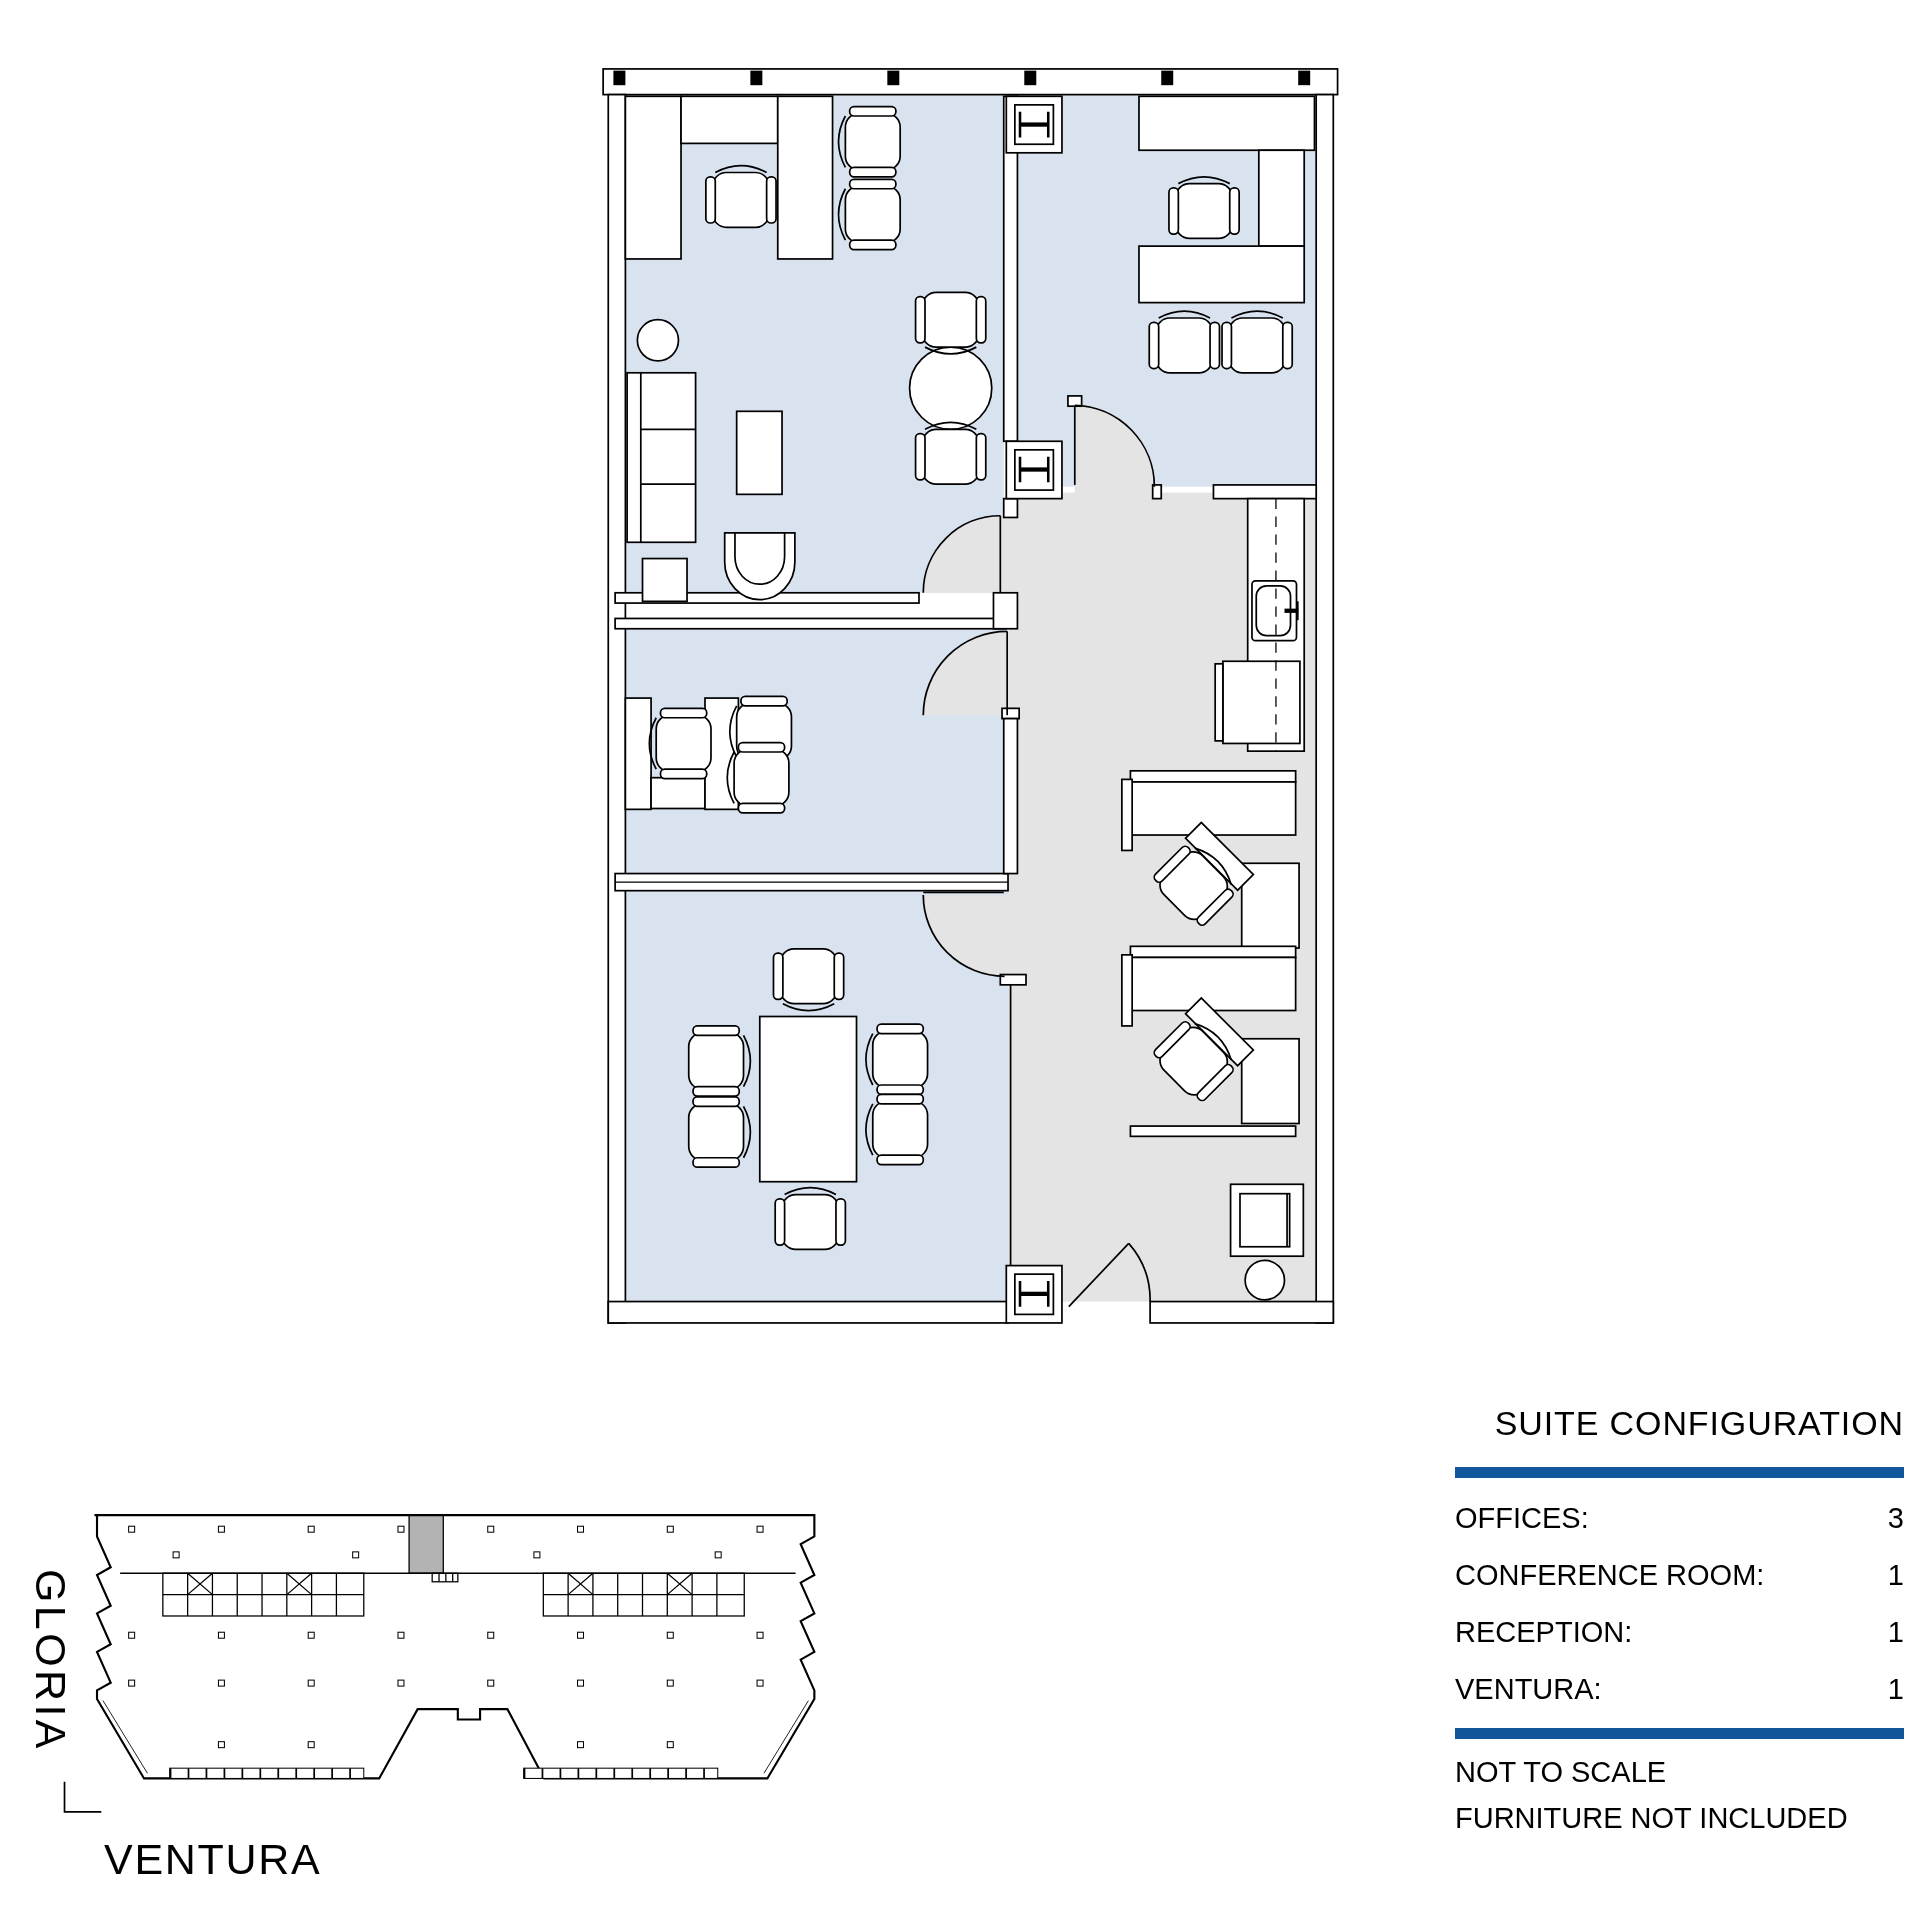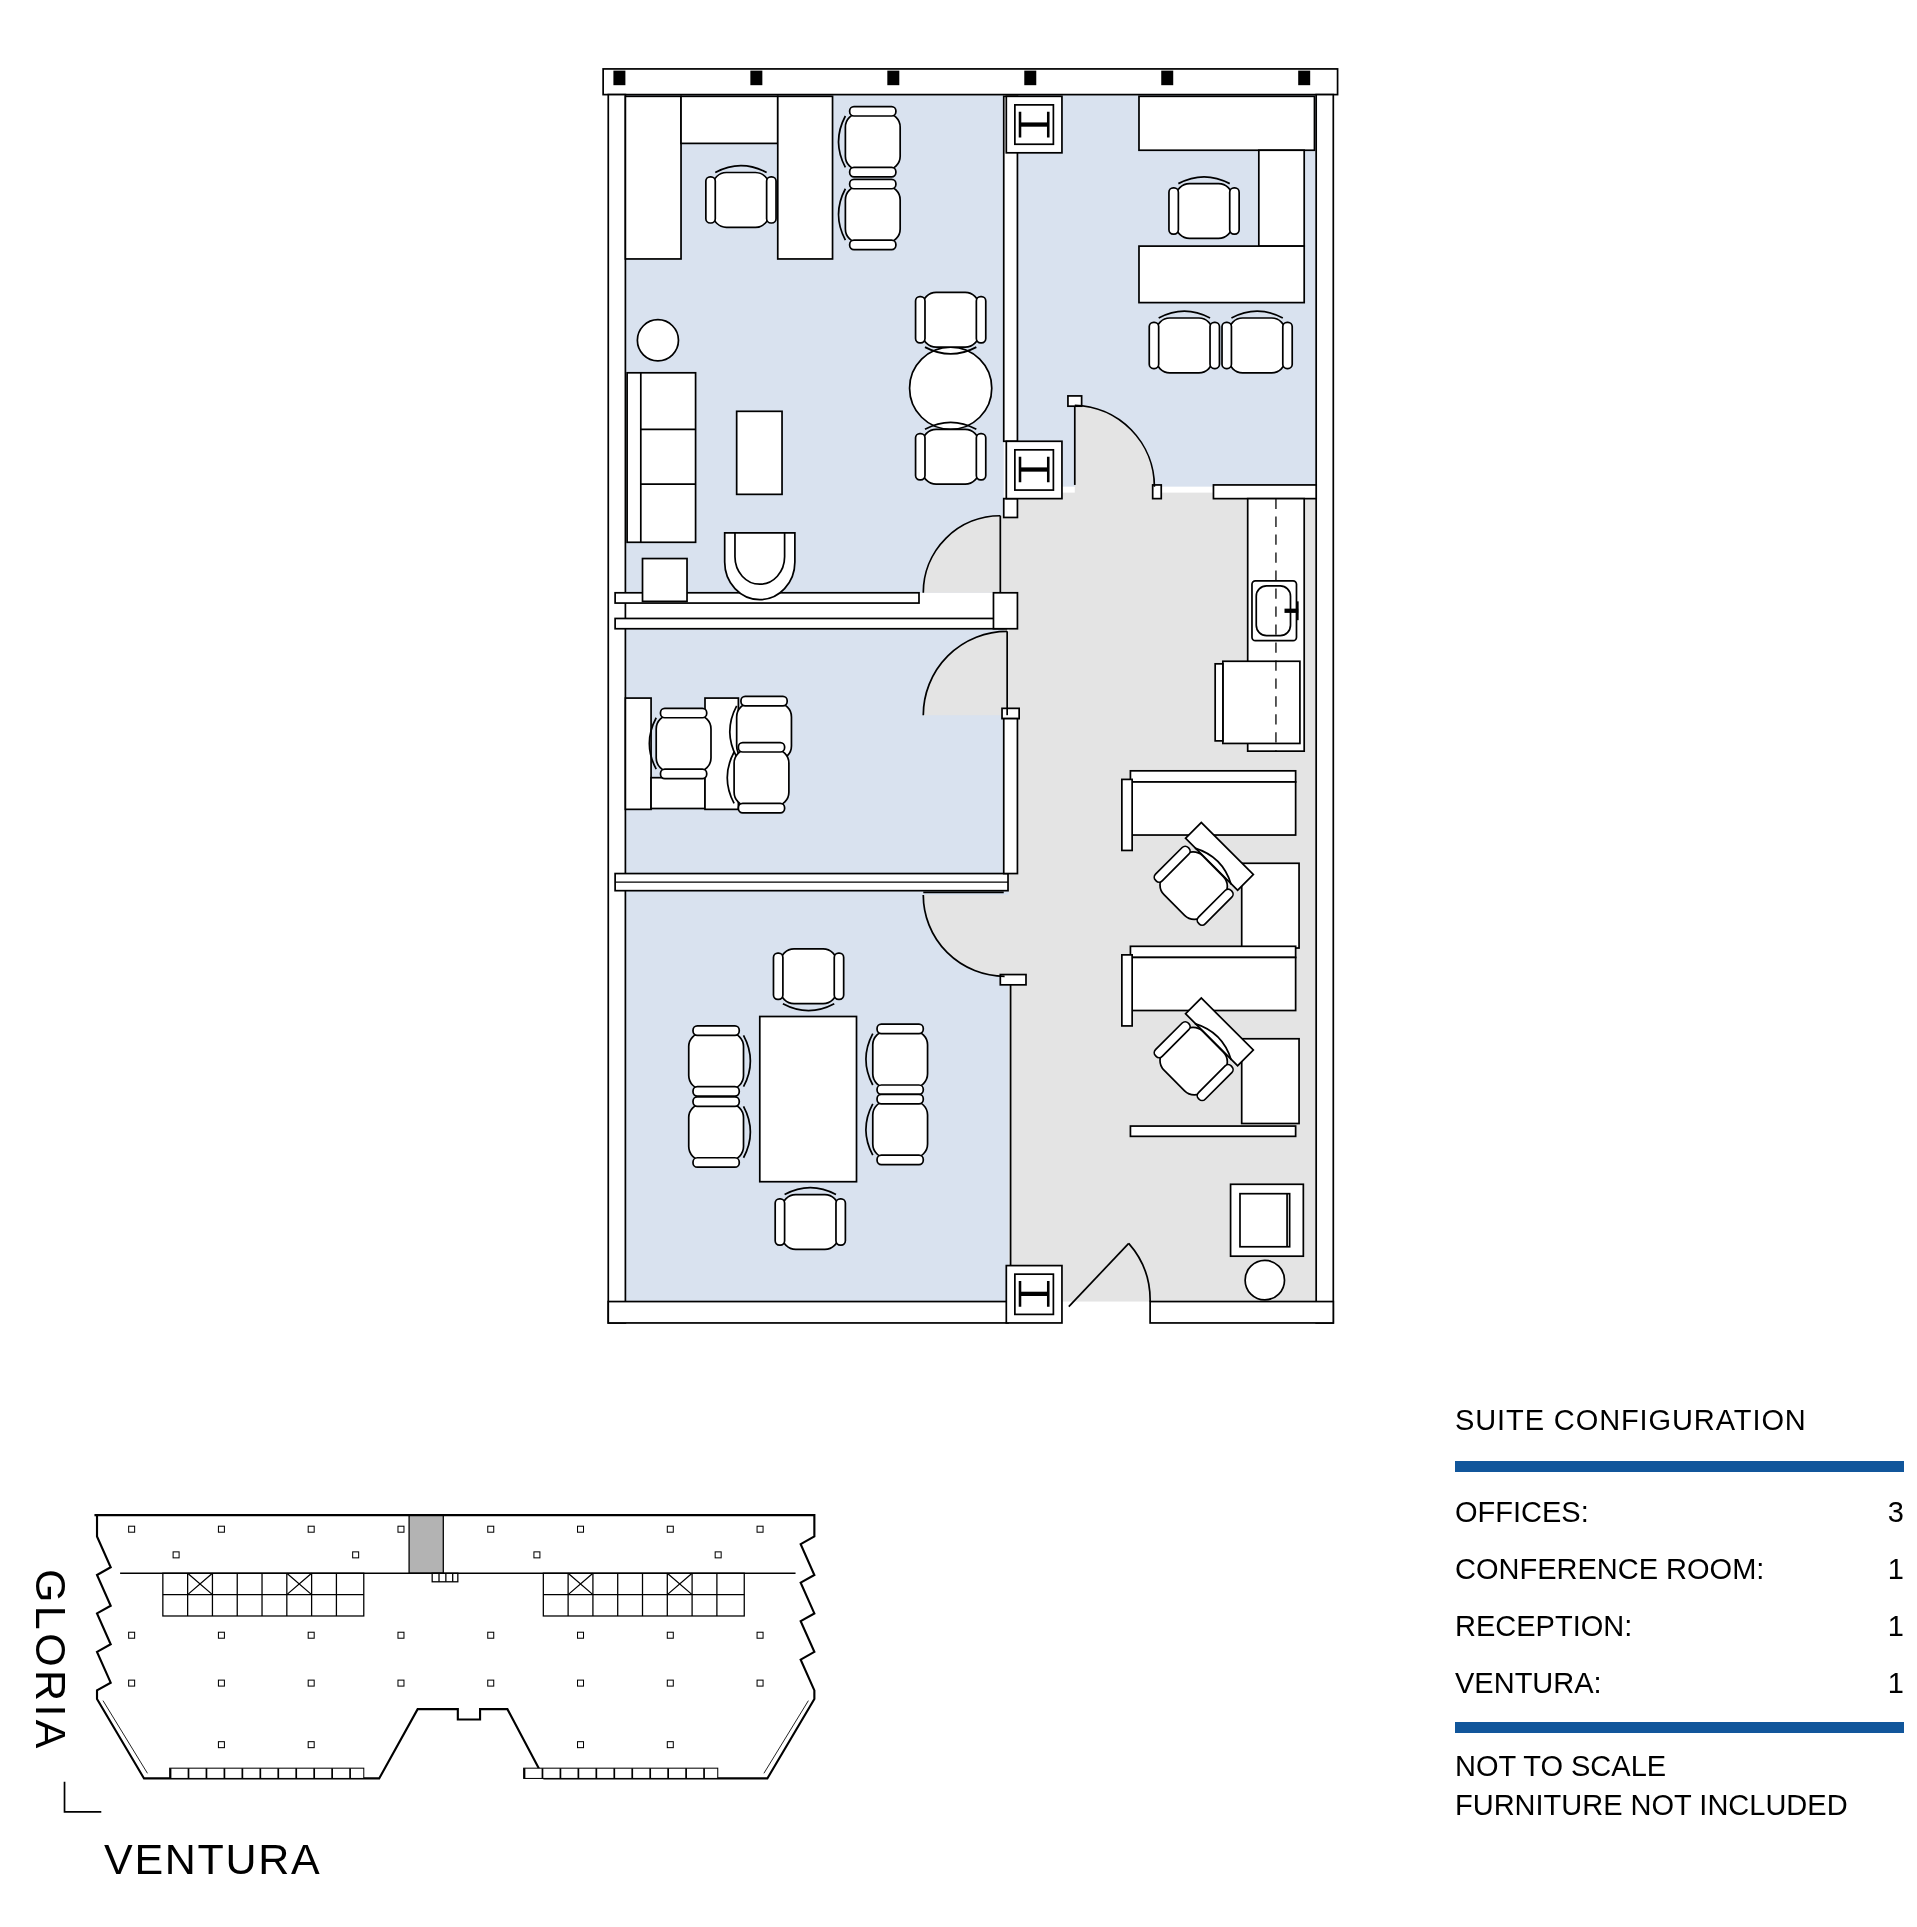--- a/index.html
+++ b/index.html
@@ -5,28 +5,28 @@
   html,body{margin:0;padding:0;background:#fff;}
   .canvas{position:relative;width:1918px;height:1928px;background:#fff;overflow:hidden;
           font-family:"Liberation Sans", sans-serif;color:#000;}
   svg{position:absolute;display:block;}
   #floorplan{left:598px;top:67px;}
   #keyplan{left:51px;top:1498px;}
   .street-v{position:absolute;left:75px;top:1569px;transform:rotate(90deg);transform-origin:0 0;
             font-size:43px;letter-spacing:3.4px;white-space:nowrap;}
   .street-h{position:absolute;left:104px;top:1835px;font-size:43px;letter-spacing:1.7px;white-space:nowrap;}
   .legend{position:absolute;left:1455px;top:1394px;width:449px;}
-  .legend-title{font-size:29px;text-align:left;padding-top:10.3px;letter-spacing:0.9px;}
+  .legend-title{font-size:34px;text-align:right;padding-top:10.3px;letter-spacing:0.9px;}
   .legend-bar{height:11px;background:var(--accent,#11569B);}
   .bar1{margin-top:24px;}
   .bar2{margin-top:22px;}
   .legend-rows{margin-top:12px;}
   .legend-row{display:flex;justify-content:space-between;font-size:29px;line-height:34px;margin-top:23px;}
   .legend-note{font-size:29px;text-align:left;margin-top:15.4px;line-height:34px;}
-  .note2{margin-top:5px;}
+  .note2{margin-top:12px;}
 </style>
 </head>
 <body>
 
 <div class="canvas">
 
   <svg id="floorplan" width="743" height="1269" viewBox="698 78 868 1482">
 
     <defs>
       <g id="chair-sym">

